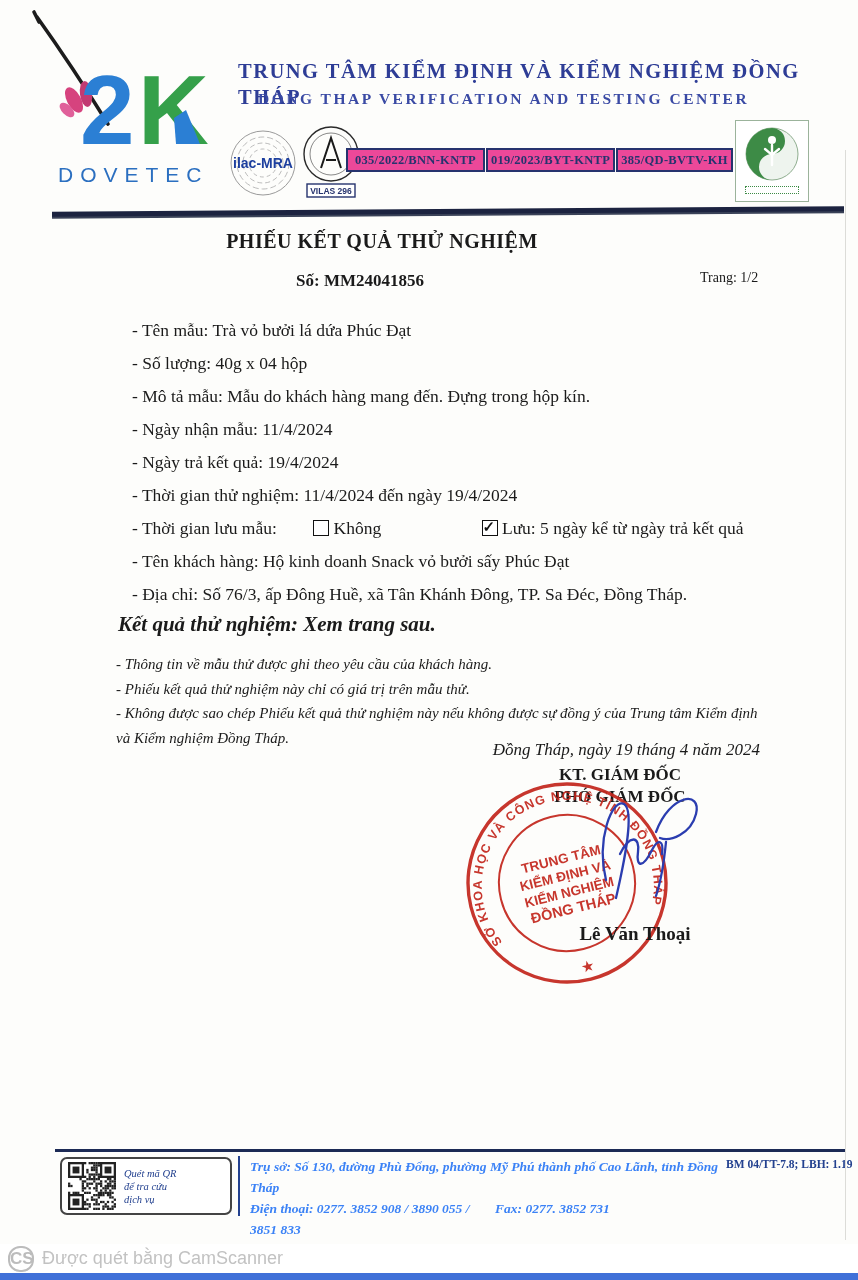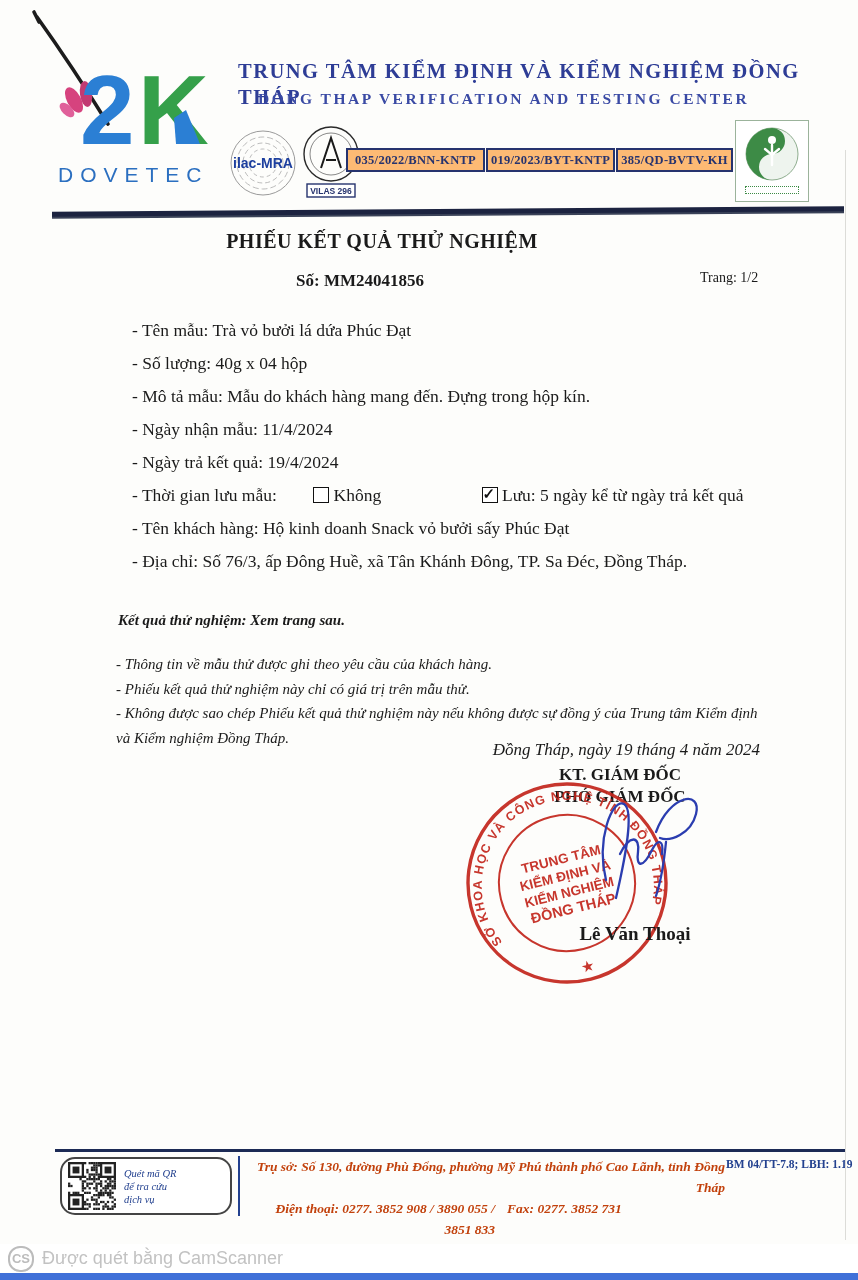--- a/index.html
+++ b/index.html
@@ -22,21 +22,21 @@
     letter-spacing:1.5px;line-height:26px;
   }
   .title-en{
     left:258px;top:90px;width:560px;color:#3a4aa4;font-weight:600;font-size:15.5px;
     letter-spacing:2.5px;
   }
   .badge-row{left:228px;top:124px;width:600px;height:76px;}
   .code-box{
     position:absolute;top:24px;height:20px;border:2.5px solid #26336e;
     color:#26336e;font-weight:bold;font-size:12.5px;line-height:20px;text-align:center;
-    background:#fdba74;letter-spacing:.3px;
+    background:#ec4899;letter-spacing:.3px;
   }
   .green-logo{
     left:735px;top:120px;width:74px;height:82px;border:1px solid #9bb39b;background:#fff;
     display:flex;flex-direction:column;align-items:center;justify-content:flex-start;padding-top:4px;box-sizing:border-box;
   }
   .green-microtext{width:52px;height:6px;border:1px dotted #3d8b46;margin-top:3px;}
   .divider{
     left:52px;top:209px;width:792px;height:5px;background:#1c2340;
     transform:rotate(-.4deg);box-shadow:0 2px 0 #3a4258;
   }
@@ -47,49 +47,49 @@
   .doc-page{left:700px;top:270px;font-size:14px;}
   .fields{left:132px;top:320px;width:660px;font-size:17.5px;}
   .fields .row{height:33px;line-height:20px;}
   .checkbox{
     display:inline-block;width:14px;height:14px;border:1.6px solid #111;vertical-align:-2px;
     position:relative;background:#fff;
   }
   .checkbox.checked::after{
     content:"✓";position:absolute;left:0px;top:-4px;font-size:15px;font-weight:bold;color:#111;
   }
-  .result-line{left:118px;top:612px;font-weight:bold;font-style:italic;font-size:15px;}
+  .result-line{left:118px;top:612px;font-weight:bold;font-style:italic;font-size:21px;}
   .notes{left:116px;top:652px;width:650px;font-style:italic;font-size:15px;line-height:24.5px;}
 
   
   .place-date{left:430px;top:740px;width:330px;text-align:right;font-style:italic;font-size:17px;}
   .sign-titles{left:480px;top:764px;width:280px;text-align:center;font-weight:bold;font-size:17px;line-height:22px;}
   .stamp{left:452px;top:768px;transform:rotate(-14deg);opacity:.93;}
   .signature{left:578px;top:780px;}
   .signer-name{left:525px;top:923px;width:220px;text-align:center;font-weight:bold;font-size:19px;}
 
   
   .footer-line{left:55px;top:1149px;width:790px;height:3px;background:#1c2a55;}
   .qr-box{
-    left:60px;top:1157px;width:172px;height:58px;border:2px solid #444;border-radius:15px;
+    left:60px;top:1157px;width:172px;height:58px;border:2px solid #444;border-radius:7px;
     display:flex;align-items:center;gap:8px;padding:4px 6px;box-sizing:border-box;background:#fff;
   }
   .qr-caption{color:#23418f;font-size:10.5px;font-style:italic;line-height:13px;}
   .footer-vrule{left:238px;top:1156px;width:2px;height:60px;background:#23418f;}
-  .footer-text{left:250px;top:1156px;width:475px;color:#c2410c;font-style:italic;font-weight:600;font-size:13.5px;line-height:21px;text-align:right;}
-  .footer-text .cols{display:flex;gap:12px;}
+  .footer-text{left:250px;top:1156px;width:475px;color:#3b82f6;font-style:italic;font-weight:600;font-size:13.5px;line-height:21px;}
+  .footer-text .cols{display:flex;}
   .footer-text .cols .c1{width:245px;}
   .form-code{left:726px;top:1158px;color:#23418f;font-weight:600;font-size:11.5px;white-space:nowrap;}
   .scan-edge{left:845px;top:150px;width:1px;height:1090px;background:#dcdcd8;}
 
   
   .cs-bar{left:0;top:1244px;width:858px;height:29px;background:#fff;display:flex;align-items:center;padding-left:8px;box-sizing:border-box;}
   .cs-icon{
     width:22px;height:22px;border:2px solid #bcbcbc;border-radius:12px;color:#bcbcbc;
-    font-family:"Liberation Sans",sans-serif;font-weight:bold;font-size:13px;line-height:21px;text-align:center;margin-right:8px;
+    font-family:"Liberation Sans",sans-serif;font-weight:bold;font-size:17px;line-height:21px;text-align:center;margin-right:8px;
   }
   .cs-label{color:#c2c2c2;font-family:"Liberation Sans","DejaVu Sans",sans-serif;font-size:18px;}
   .bottom-bar{left:0;top:1273px;width:858px;height:7px;background:#4070d8;}
 </style>
 </head>
 <body>
 
 <svg class="abs pen-stroke" width="120" height="140">
   <path d="M 14 8 L 19 18 M 17 13 C 32 34, 62 78, 88 120" stroke="#1c1c1c" stroke-width="3.6" stroke-linecap="round" fill="none"></path>
 </svg>
@@ -148,20 +148,21 @@
 <div class="abs doc-title">PHIẾU KẾT QUẢ THỬ NGHIỆM</div>
 <div class="abs doc-number">Số: MM24041856</div>
 <div class="abs doc-page">Trang: 1/2</div>
 
 <div class="abs fields">
   <div class="row">- Tên mẫu: Trà vỏ bưởi lá dứa Phúc Đạt</div>
   <div class="row">- Số lượng: 40g x 04 hộp</div>
   <div class="row">- Mô tả mẫu: Mẫu do khách hàng mang đến. Đựng trong hộp kín.</div>
   <div class="row">- Ngày nhận mẫu: 11/4/2024</div>
   <div class="row">- Ngày trả kết quả: 19/4/2024</div>
+  <div class="row">- Thời gian thử nghiệm: 11/4/2024  đến ngày 19/4/2024</div>
   <div class="row">
     <span>- Thời gian lưu mẫu:</span>
     <span style="margin-left:32px">
       <span class="checkbox"></span>
       <span>Không</span>
     </span>
     <span style="margin-left:96px">
       <span class="checkbox checked"></span>
       <span>Lưu: 5 ngày kể từ ngày trả kết quả</span>
     </span>

